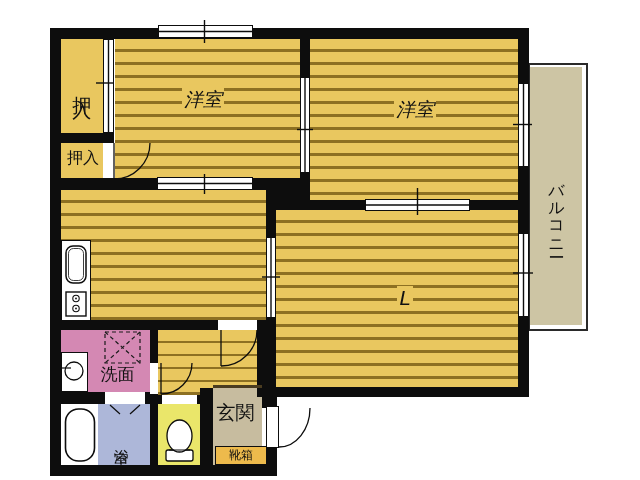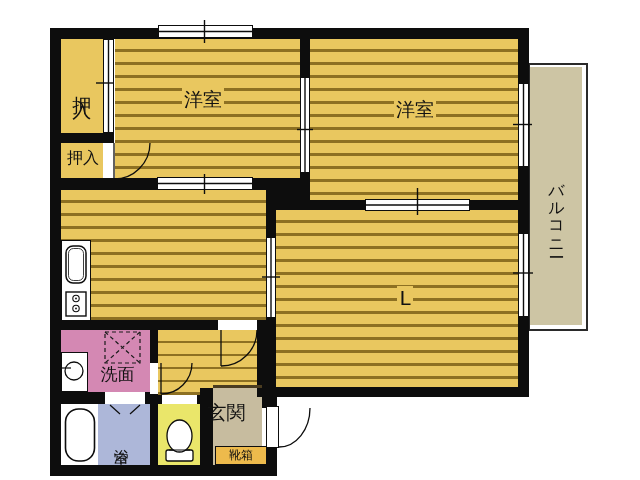--- a/index.html
+++ b/index.html
@@ -5,21 +5,21 @@
   html,body{margin:0;padding:0;background:#ffffff;}
   #plan{position:relative;width:640px;height:480px;background:#ffffff;overflow:hidden;
         font-family:"DejaVu Sans",sans-serif;color:#111;}
   .room{position:absolute;background:#e9c75f;z-index:1;}
   .striped{background-image:repeating-linear-gradient(180deg,rgba(0,0,0,0) 0px,rgba(0,0,0,0) 10.5px,#8d7022 10.5px,#8d7022 13px);background-color:#e9c75f;}
   .wall{position:absolute;background:#0d0d0d;z-index:3;}
   .win{position:absolute;background:#ffffff;border:1px solid #0d0d0d;box-sizing:border-box;z-index:4;}
   .open{position:absolute;background:#ffffff;z-index:4;}
   .fix{position:absolute;background:#ffffff;border:1px solid #0d0d0d;box-sizing:border-box;z-index:2;}
   .lbl{position:absolute;z-index:6;color:#111;text-align:center;line-height:1.15;}
-  .onfloor{background:#e9c75f;padding:0 2px;}
+  .onfloor{background:#e9c75f;padding:0 2px;font-style:italic;}
   .vtext{writing-mode:vertical-rl;text-orientation:upright;letter-spacing:2px;}
   #ovr{position:absolute;left:0;top:0;z-index:5;pointer-events:none;}
   #balcony-frame{position:absolute;background:#ffffff;border:2px solid #2a2a2a;box-sizing:border-box;z-index:1;}
   #balcony-floor{position:absolute;background:#cdc5a4;}
   #shoebox{position:absolute;background:#edba4c;border:1px solid #0d0d0d;box-sizing:border-box;z-index:6;
            font-size:12px;text-align:center;line-height:17px;}
   #step-line{position:absolute;background:#4a3c20;z-index:4;}
 </style>
 </head>
 <body>
@@ -153,17 +153,17 @@
     </g>
   </svg>
 
   <div class="lbl vtext" style="left:71px;top:57px;height:56px;font-size:19px;letter-spacing:4px;">押入</div>
   <div class="lbl" style="left:62px;top:149px;width:42px;font-size:16px;">押入</div>
   <div class="lbl" style="left:168px;top:89px;width:70px;font-size:19px;"><span class="onfloor">洋室</span></div>
   <div class="lbl" style="left:380px;top:99px;width:70px;font-size:19px;"><span class="onfloor">洋室</span></div>
   <div class="lbl" style="left:385px;top:287px;width:40px;font-size:20px;"><span class="onfloor">L</span></div>
   <div class="lbl" style="left:90px;top:365px;width:55px;font-size:17px;">洗面</div>
   <div class="lbl vtext" style="left:112px;top:415px;height:48px;font-size:15px;letter-spacing:2px;">浴室</div>
-  <div class="lbl" style="left:201px;top:402px;width:51px;font-size:19px;">玄関</div>
+  <div class="lbl" style="left:210px;top:402px;width:51px;font-size:19px;">玄関</div>
   <div id="shoebox" style="left:215px;top:446px;width:52px;height:19px;">靴箱</div>
   <div class="lbl vtext" style="left:547px;top:146px;height:130px;font-size:16px;letter-spacing:1px;">バルコニー</div>
 
 </div>
 
 </body></html>

